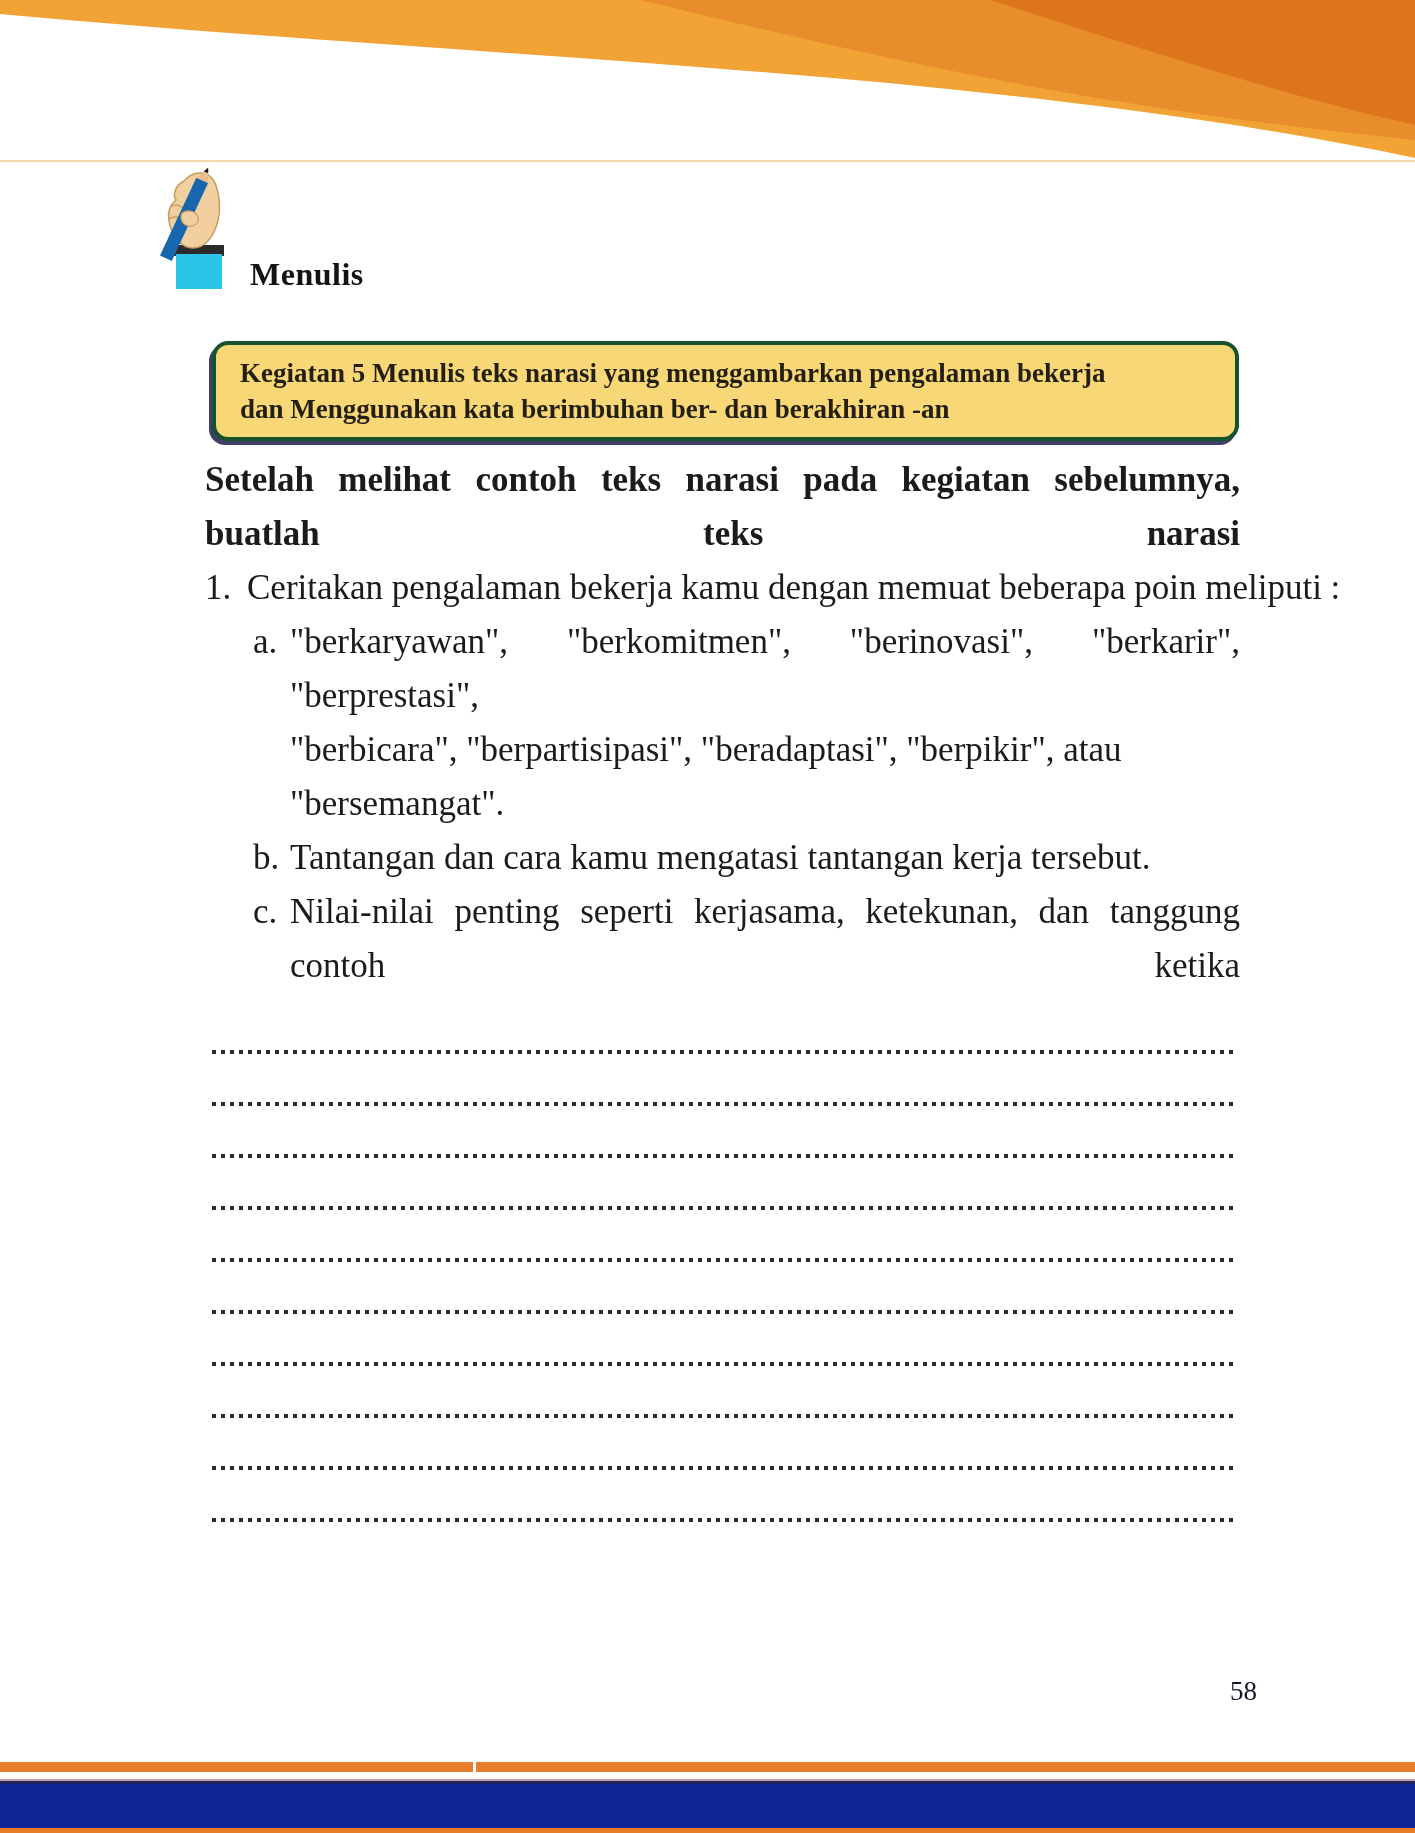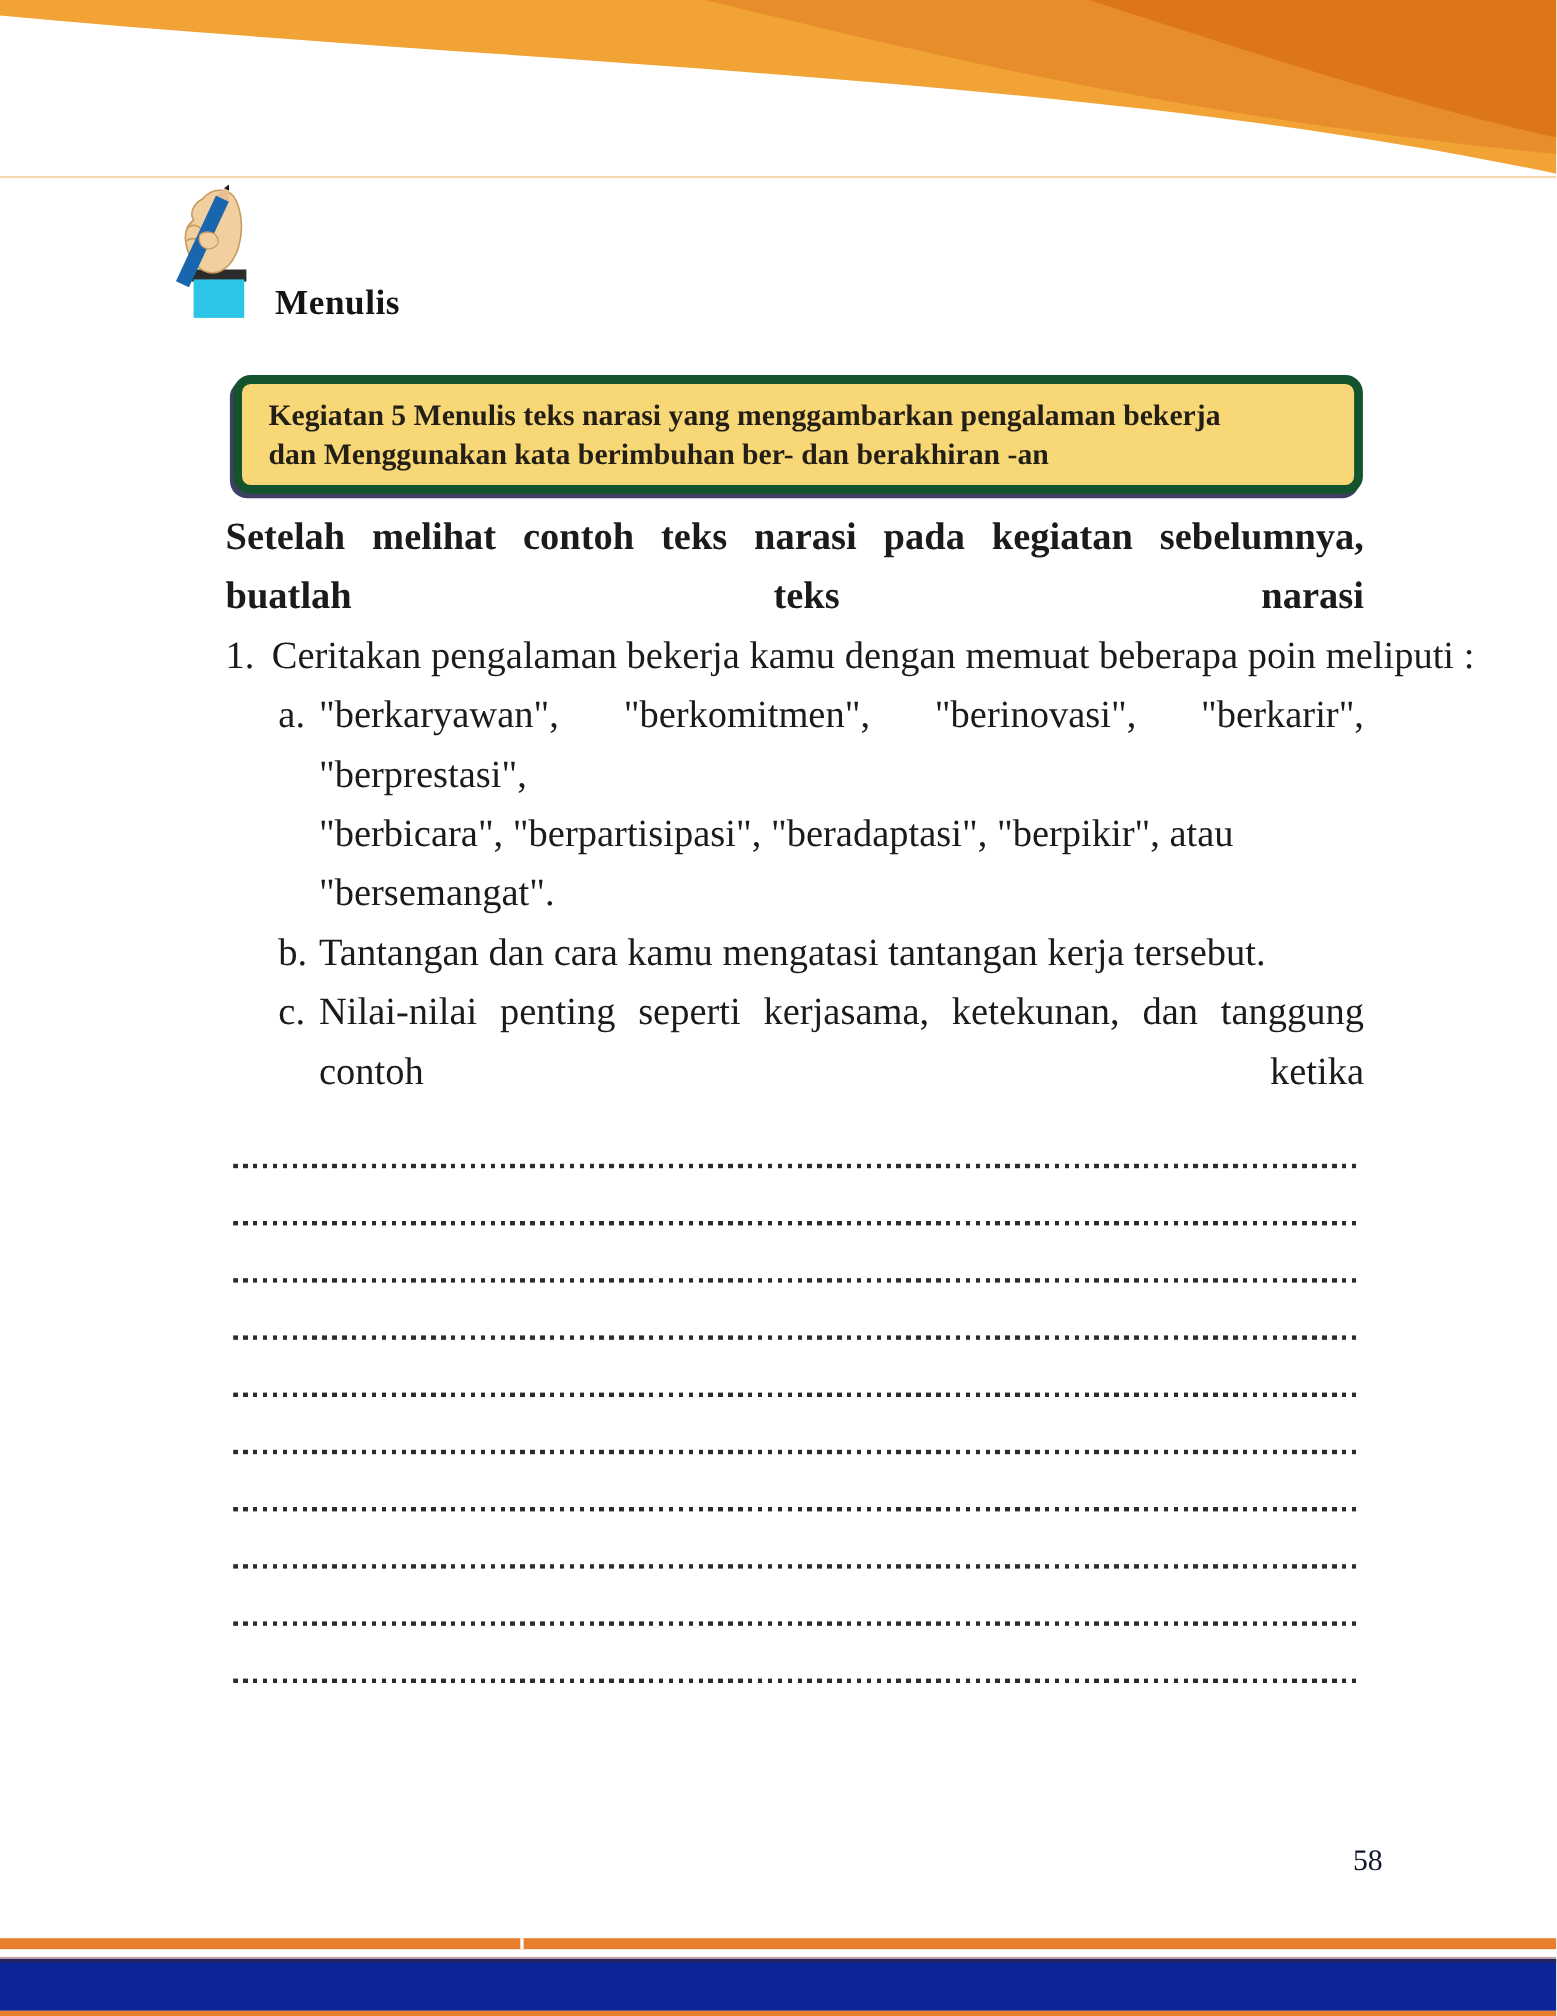--- a/index.html
+++ b/index.html
@@ -30,21 +30,21 @@
     margin-top: 12px;
   }
 
   
   .content { position: absolute; left: 205px; top: 341px; width: 1035px; }
 
   .activity-box {
     margin-left: 7px;
     width: 1027px;
     background: #f8d876;
-    border: 8px solid #14532d;
+    border: 4px solid #14532d;
     border-radius: 16px;
     box-shadow: -3px 4px 0 0 #3f3f66;
     padding: 10px 20px 10px 24px;
   }
   .activity-box .box-line {
     font-size: 27px; font-weight: bold; line-height: 36px; color: #241f16;
   }
 
   .intro { margin-top: 12px; }
   .tline { font-size: 35px; line-height: 54px; white-space: nowrap; }

